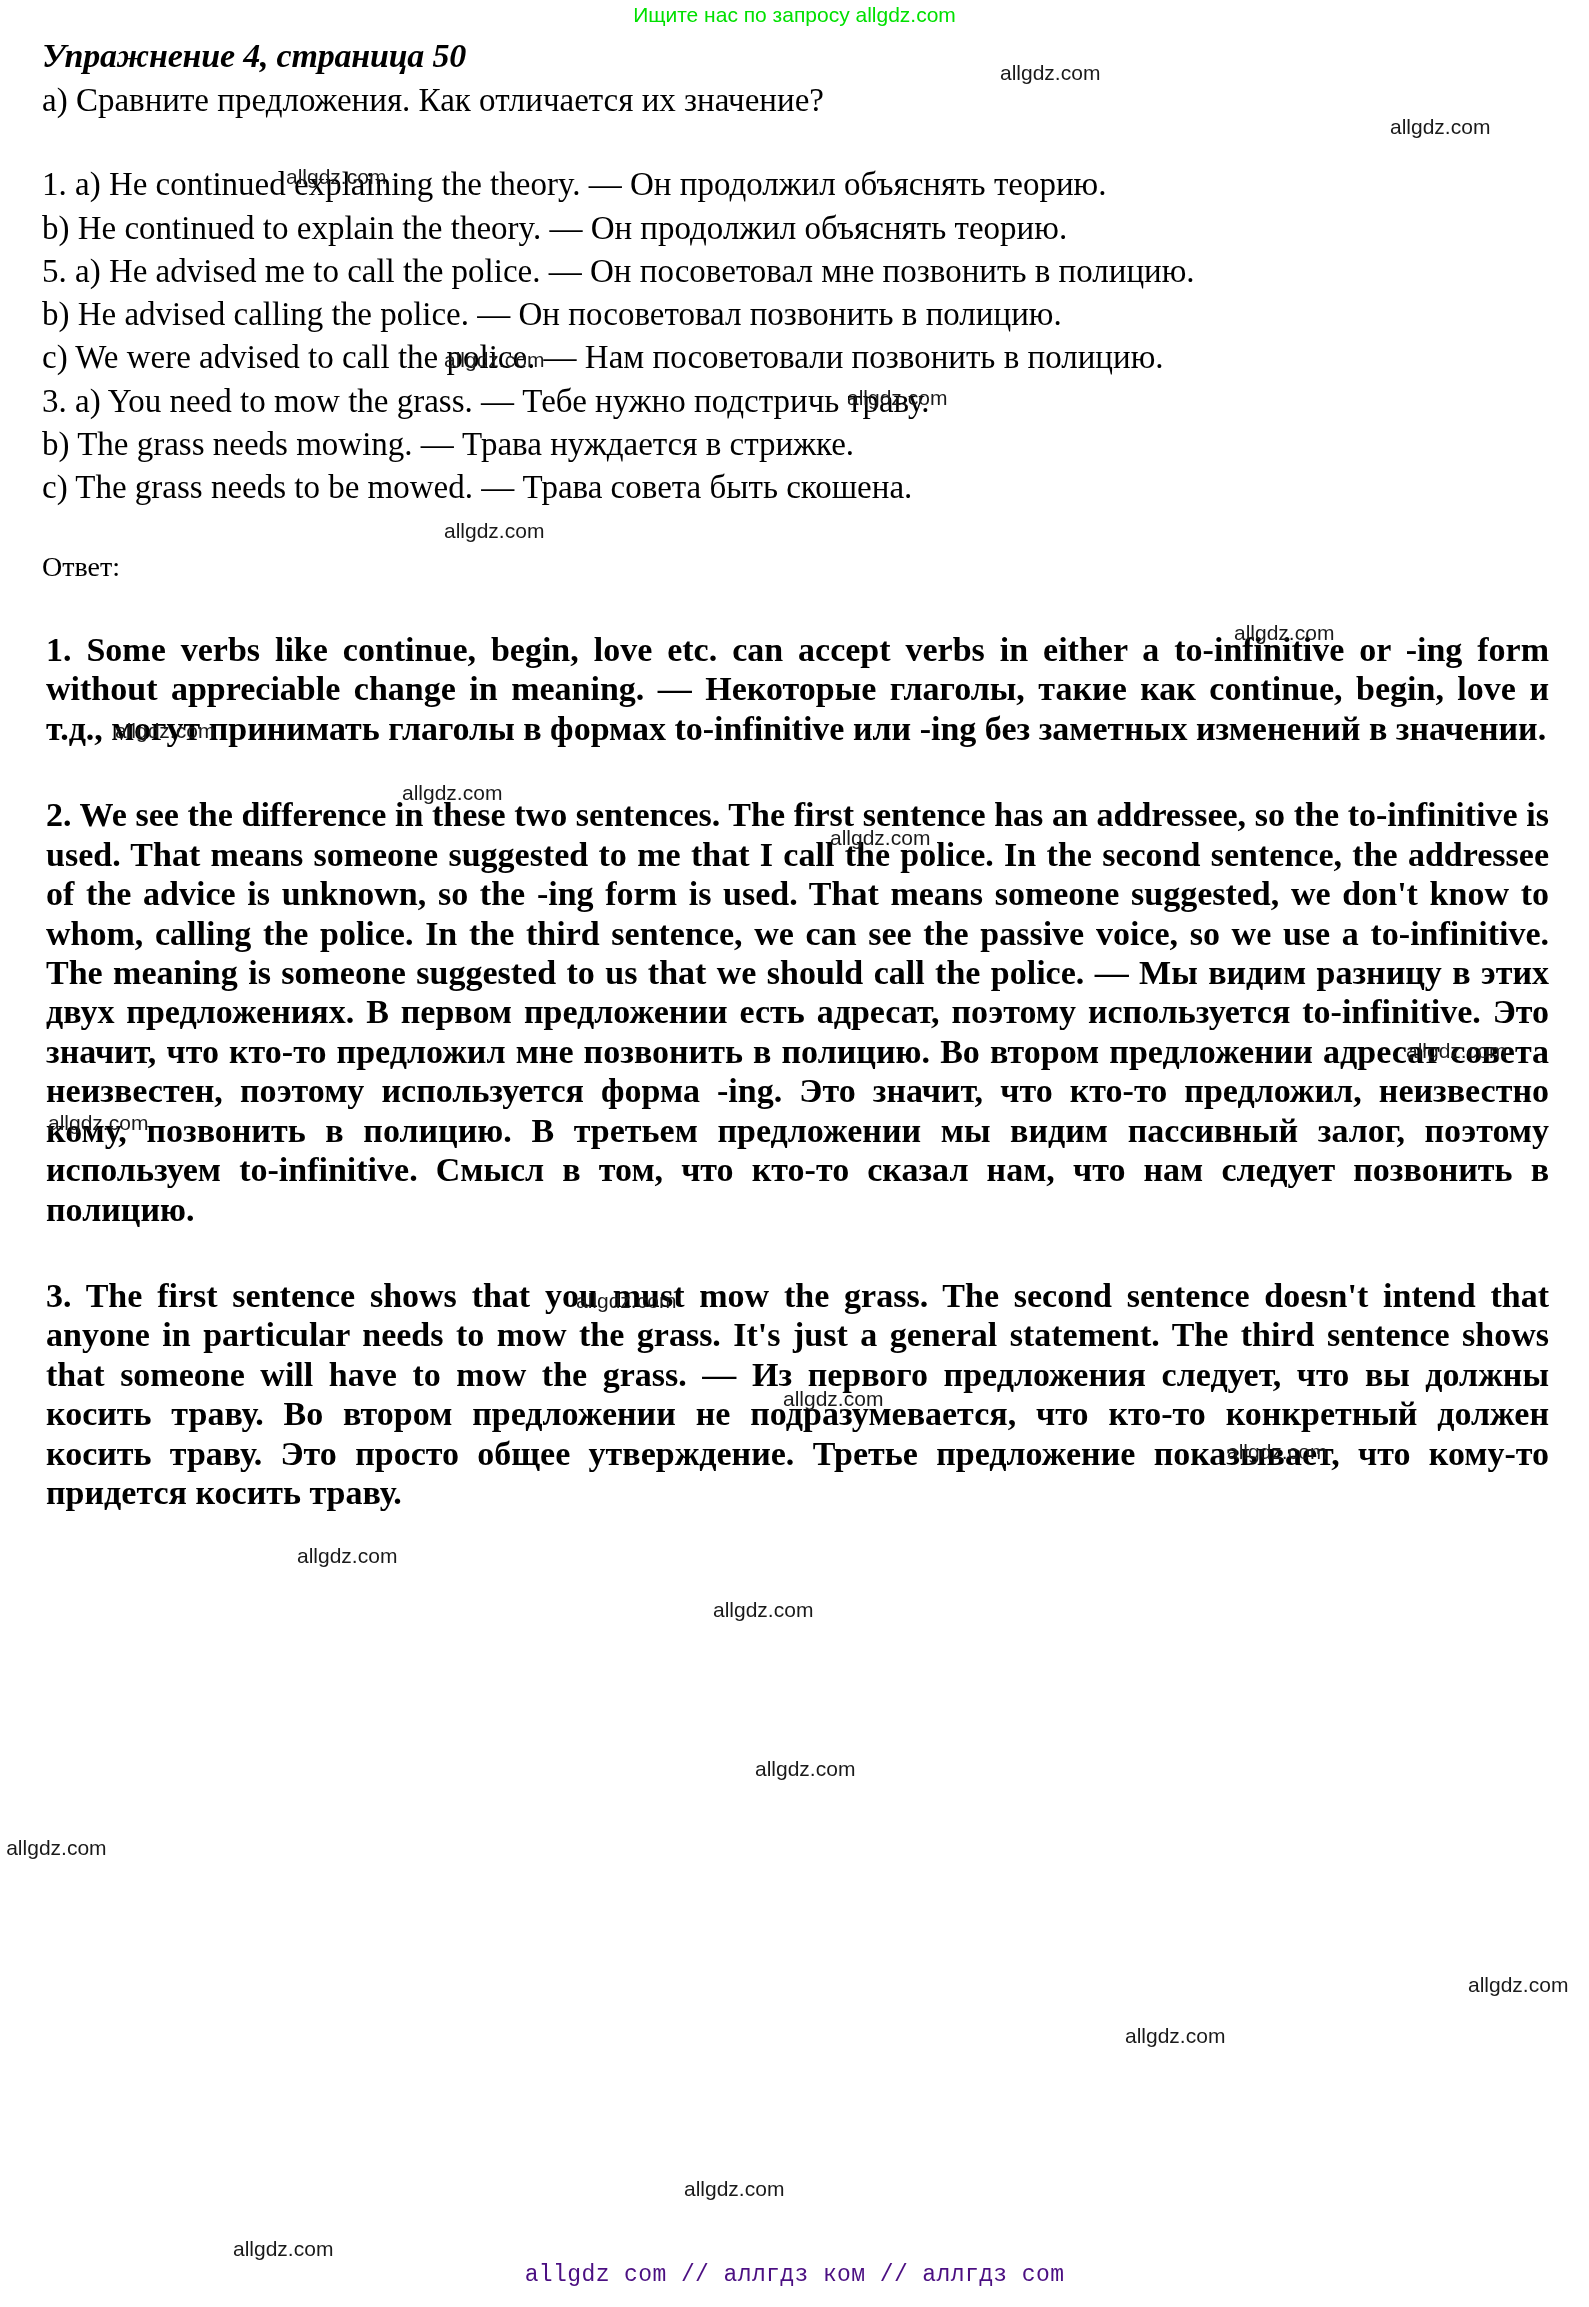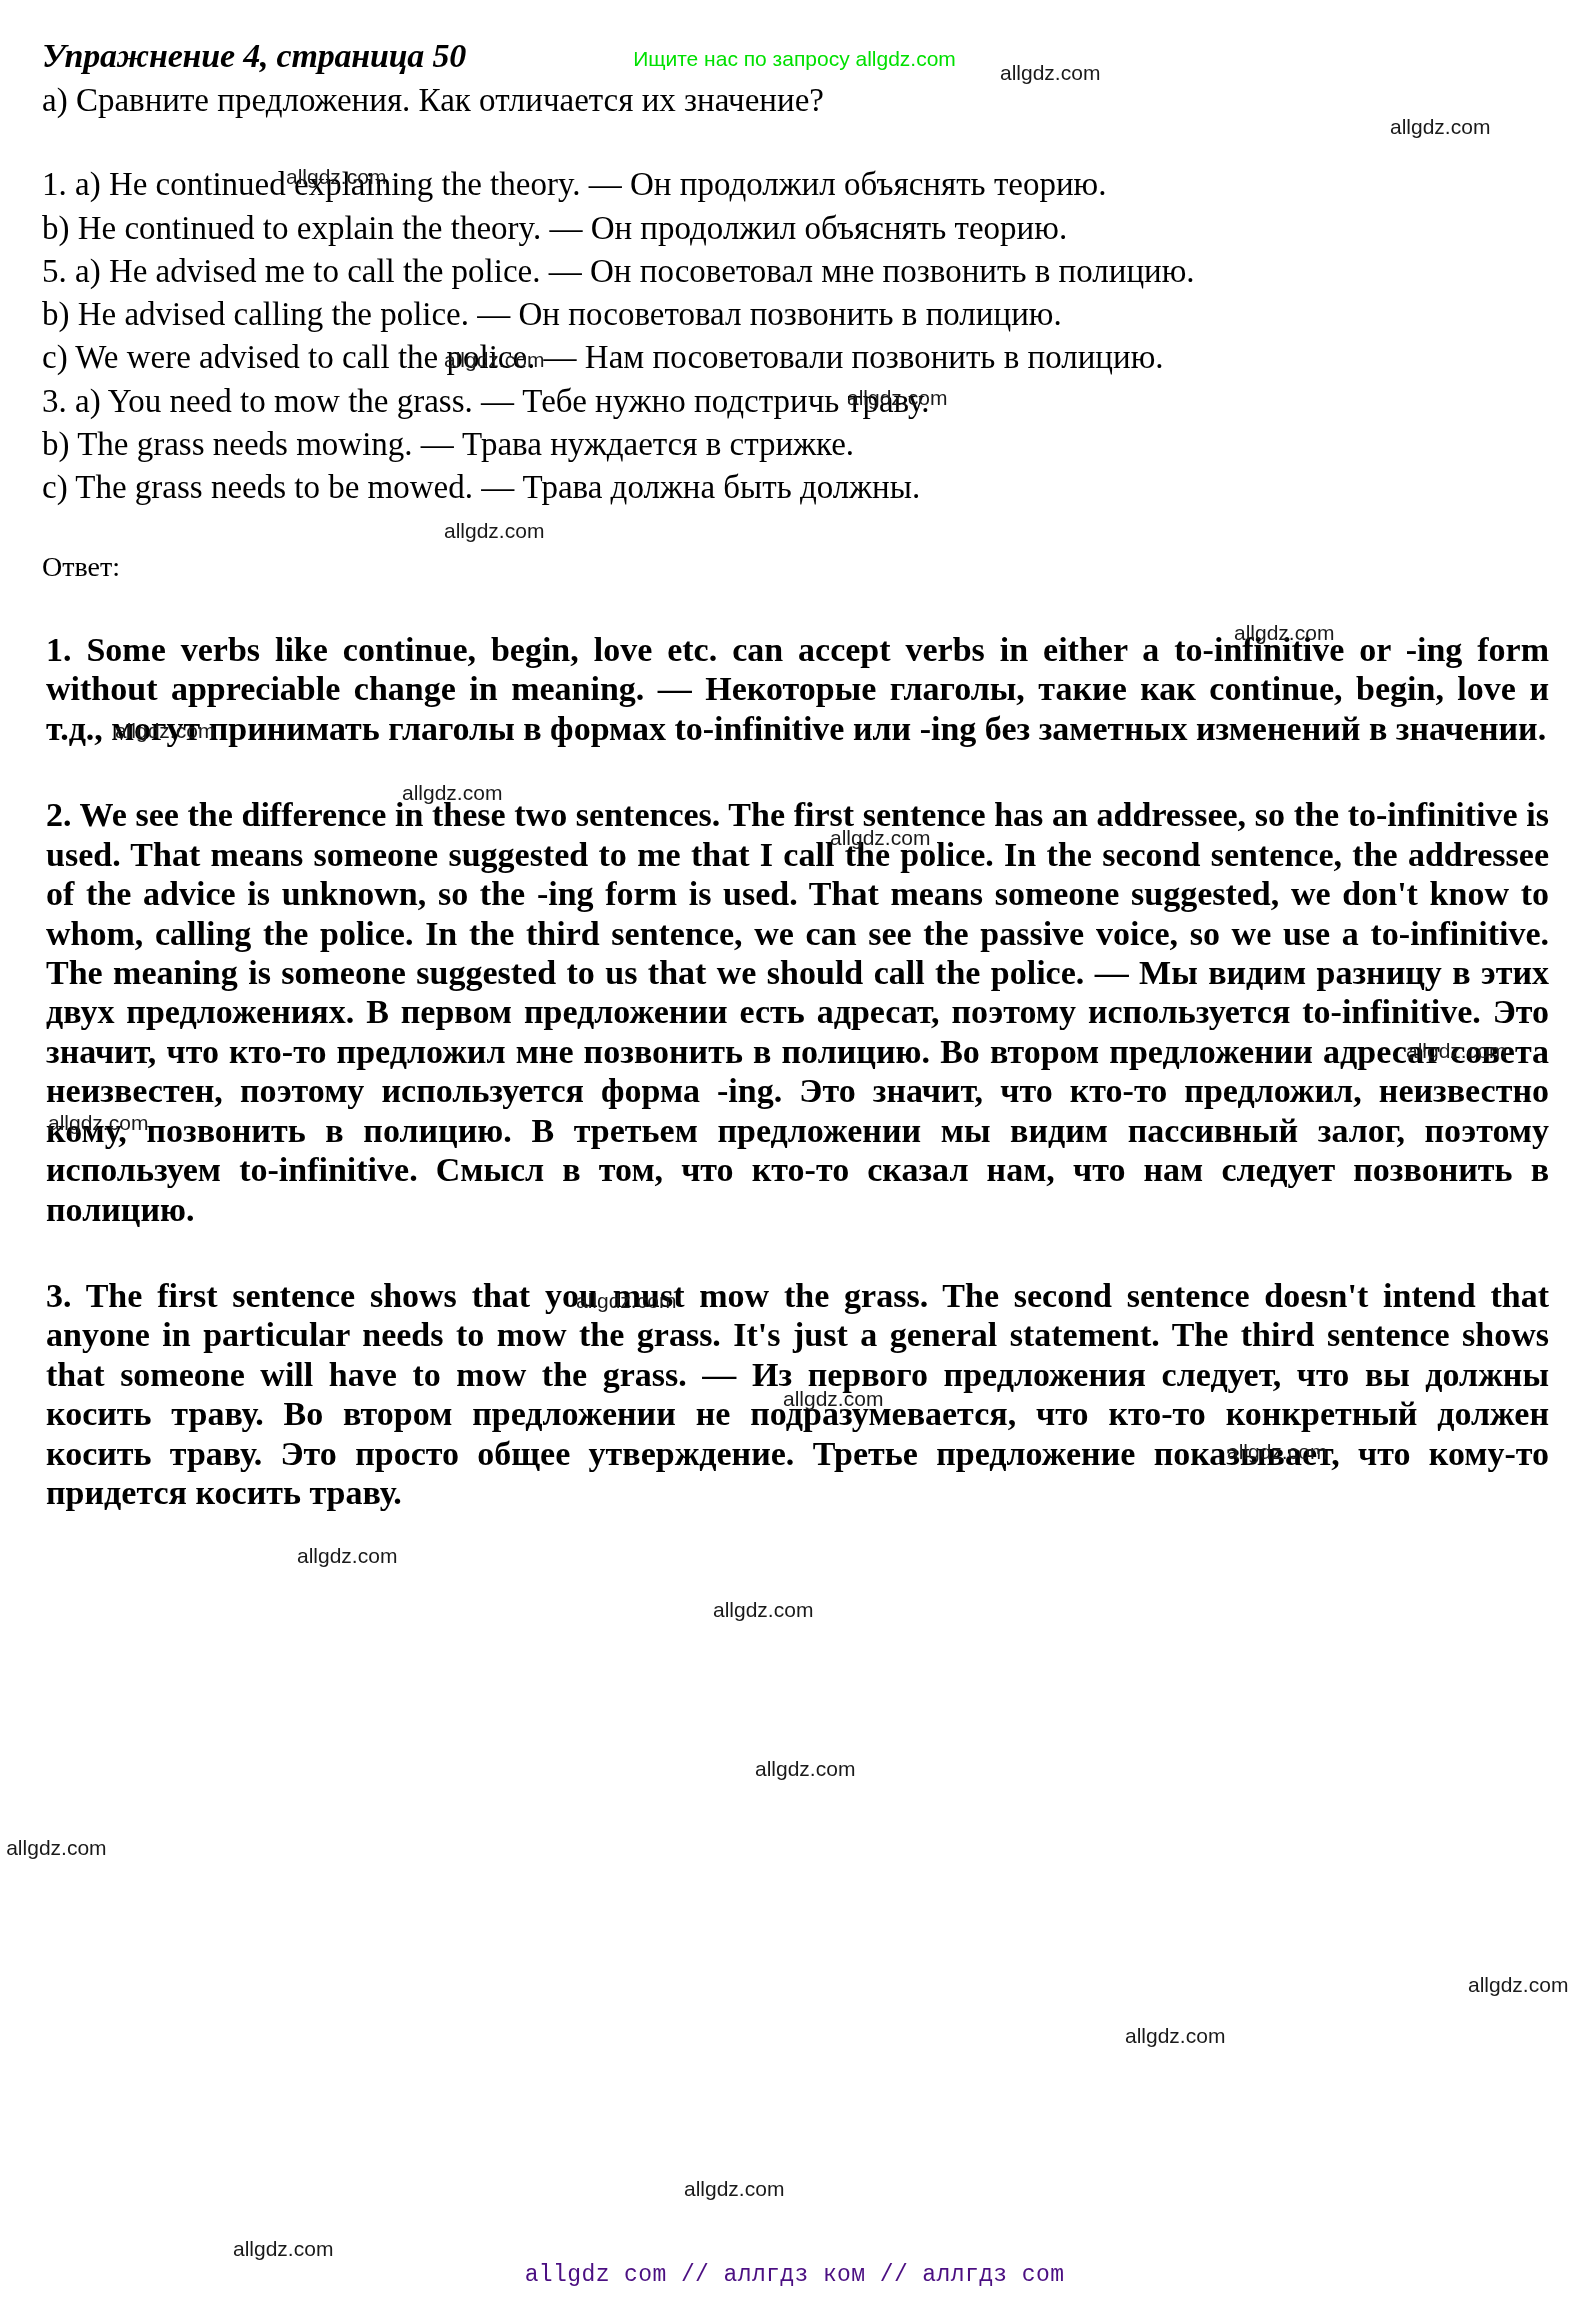--- a/index.html
+++ b/index.html
@@ -95,36 +95,36 @@
     text-align: center;
     font-family: Liberation Mono, monospace;
     font-size: 23px;
     color: #4b0f82;
     letter-spacing: 0.4px;
   }
 </style>
 </head>
 <body>
 
-<div class="promo-banner" style="color: rgb(0, 224, 0); margin-top: 44px;">Ищите нас по запросу allgdz.com</div>
+<div class="promo-banner" style="color: rgb(0, 224, 0);">Ищите нас по запросу allgdz.com</div>
 
 <div class="page">
 
   <h1 class="title">Упражнение 4, страница 50</h1>
 
   <p class="subtitle">a) Сравните предложения. Как отличается их значение?</p>
 
   <p class="ex-line">1. a) He continued explaining the theory. — Он продолжил объяснять теорию.</p>
   <p class="ex-line">b) He continued to explain the theory. — Он продолжил объяснять теорию.</p>
   <p class="ex-line">5. a) He advised me to call the police. — Он посоветовал мне позвонить в полицию.</p>
   <p class="ex-line nojust">b) He advised calling the police. — Он посоветовал позвонить в полицию.</p>
   <p class="ex-line">c) We were advised to call the police. — Нам посоветовали позвонить в полицию.</p>
   <p class="ex-line nojust">3. a) You need to mow the grass. — Тебе нужно подстричь траву.</p>
   <p class="ex-line nojust">b) The grass needs mowing. — Трава нуждается в стрижке.</p>
-  <p class="ex-line nojust">c) The grass needs to be mowed. — Трава должна быть должны.</p>
+  <p class="ex-line nojust">c) The grass needs to be mowed. — Трава совета быть скошена.</p>
 
   <p class="answer-label">Ответ:</p>
 
   <p class="para">1. Some verbs like continue, begin, love etc. can accept verbs in either a to-infinitive or -ing form without appreciable change in meaning. — Некоторые глаголы, такие как continue, begin, love и т.д., могут принимать глаголы в формах to-infinitive или -ing без заметных изменений в значении.</p>
   <p class="para">2. We see the difference in these two sentences. The first sentence has an addressee, so the to-infinitive is used. That means someone suggested to me that I call the police. In the second sentence, the addressee of the advice is unknown, so the -ing form is used. That means someone suggested, we don't know to whom, calling the police. In the third sentence, we can see the passive voice, so we use a to-infinitive. The meaning is someone suggested to us that we should call the police. — Мы видим разницу в этих двух предложениях. В первом предложении есть адресат, поэтому используется to-infinitive. Это значит, что кто-то предложил мне позвонить в полицию. Во втором предложении адресат совета неизвестен, поэтому используется форма -ing. Это значит, что кто-то предложил, неизвестно кому, позвонить в полицию. В третьем предложении мы видим пассивный залог, поэтому используем to-infinitive. Смысл в том, что кто-то сказал нам, что нам следует позвонить в полицию.</p>
   <p class="para">3. The first sentence shows that you must mow the grass. The second sentence doesn't intend that anyone in particular needs to mow the grass. It's just a general statement. The third sentence shows that someone will have to mow the grass. — Из первого предложения следует, что вы должны косить траву. Во втором предложении не подразумевается, что кто-то конкретный должен косить траву. Это просто общее утверждение. Третье предложение показывает, что кому-то придется косить траву.</p>
 
 </div>
 
 <div id="watermark-layer">

